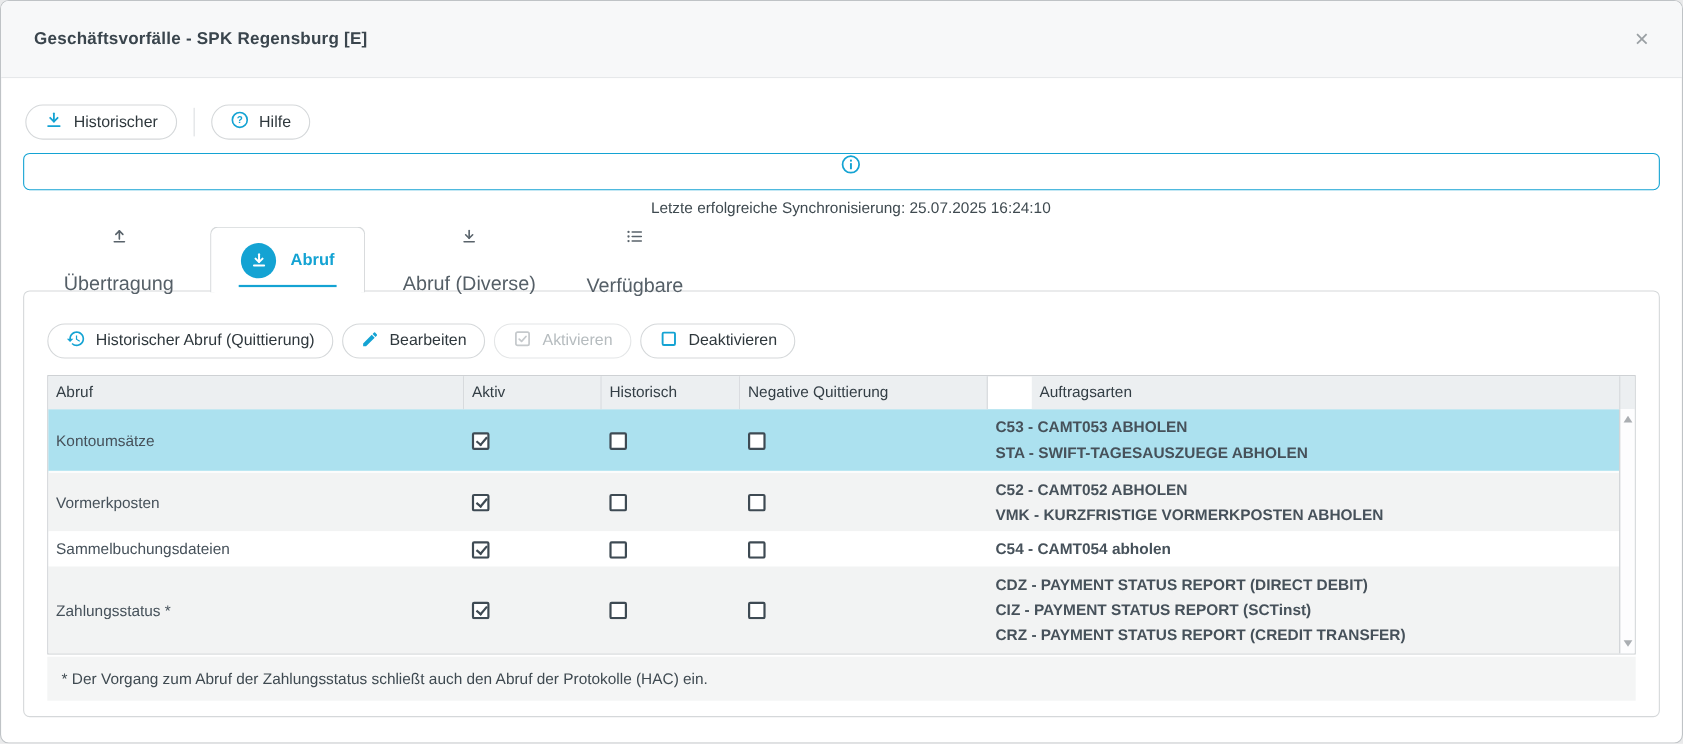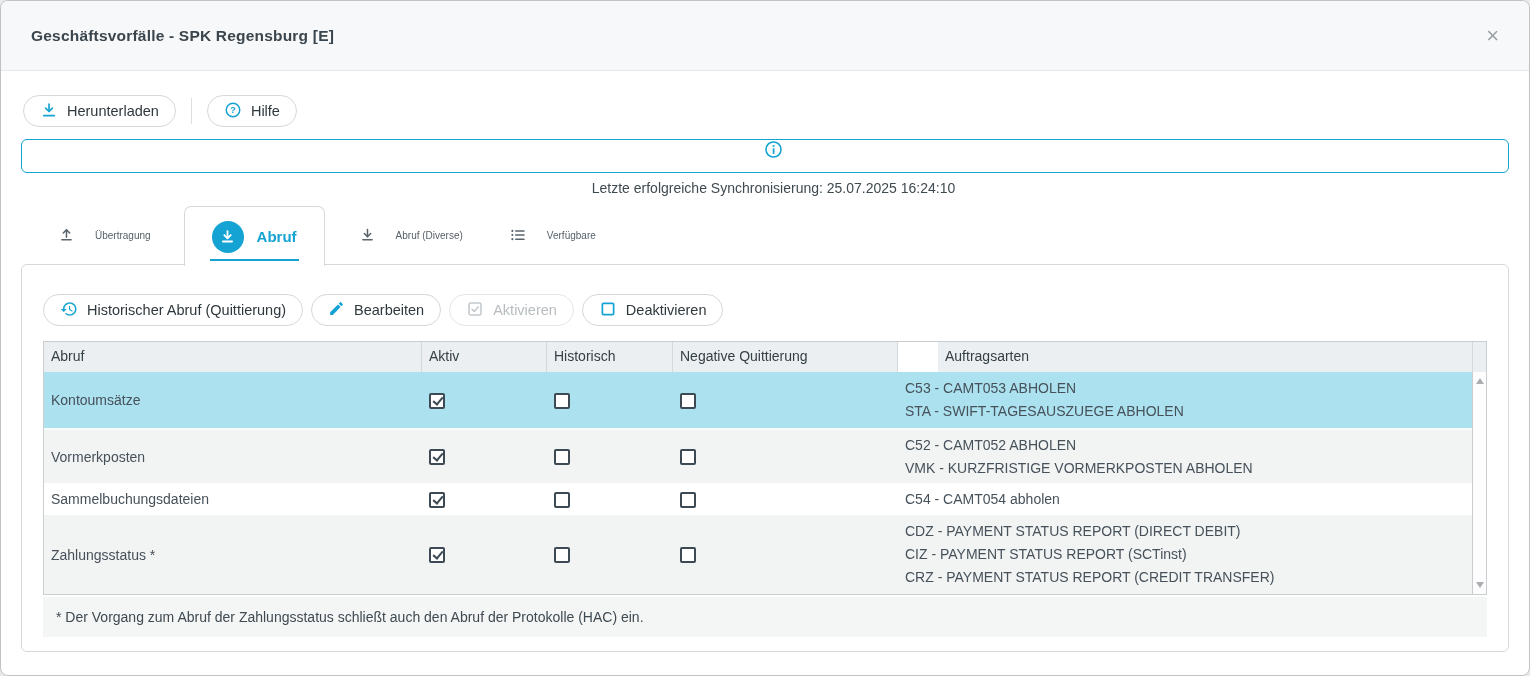--- a/index.html
+++ b/index.html
@@ -23,22 +23,22 @@
   .toolbar { display:flex; align-items:center; gap:8px; margin:24px 0 0 22px; }
   .tb-divider { width:1px; height:26px; background:#dcdfe1; margin:0 7px; }
 
   
   .banner { margin:12px 20px 0; height:34px; border:1px solid #14a3d3; border-radius:6px;
             display:flex; align-items:center; padding-left:17px; gap:17px;flex-direction:column; }
   .banner-text { font-size:14px; color:#3f4a50; }
 
   
   .tabs { display:flex; margin:33px 20px 0; height:59px; position:relative; z-index:2; align-items:stretch; }
-  .tab { display:flex; align-items:center; gap:20px; padding:0 20px 0 37px; font-size:10px;
-         color:#555f67; cursor:pointer; }
+  .tab { display:flex; align-items:center; gap:20px; padding:0 20px 0 37px; font-size:18px;
+         color:#555f67; cursor:pointer;flex-direction:column; }
   .tab.t3 { padding-left:34px; }
   .tab.t4 { padding-left:26px; }
   .tab-active { display:flex; align-items:center; gap:13px; padding:0 27px; margin-left:13px;
                 background:#fff; border:1px solid #d5d8da; border-bottom:none;
                 border-radius:7px 7px 0 0; margin-bottom:-1px; position:relative; cursor:pointer; }
   .tab-active::after { content:""; position:absolute; left:25px; right:25px; bottom:5px;
                        height:2px; background:#14a3d3; }
   .tab-circle { width:32px; height:32px; border-radius:50%; background:#14a3d3;
                 display:flex; align-items:center; justify-content:center; }
   .tab-active .tab-label { color:#14a3d3; font-weight:bold; font-size:15px; }
@@ -53,21 +53,21 @@
   .tmain { flex:1; min-width:0; }
   .tgrid { display:grid; grid-template-columns:378px 125px 126px 225px 1fr; }
   .th { background:#eceff1; height:30px; line-height:29px; padding-left:7px; font-size:14px;
         color:#333e45; border-right:1px solid #d5d8db; overflow:hidden; white-space:nowrap; }
   .th:last-child { border-right:none;margin-left:40px; }
   .trow { align-items:center; background:#fff; }
   .trow.alt { background:#f2f3f3; }
   .trow.selected { background:#ace1ef; border-bottom:2px solid #fbfcfc; }
   .trow.h58 { height:58px; } .trow.h53 { height:53px; } .trow.h32 { height:32px; } .trow.h79 { height:79px; }
   .td { padding-left:7px; font-size:14px; color:#46515a; overflow:hidden; }
-  .td.lines div { line-height:23px; white-space:nowrap; }
+  .td.lines div { line-height:23px; white-space:nowrap;font-weight:bold; }
   
   .cb { display:inline-block; width:16px; height:16px; border:2px solid #3e4a53; border-radius:2px;
         background:#fff; position:relative; vertical-align:middle; cursor:pointer; }
   .cb.checked::after { content:""; position:absolute; left:3.5px; top:0px; width:4px; height:8px;
         border:solid #3e4a53; border-width:0 2px 2px 0; transform:rotate(40deg); }
   
   .sbcol { width:14px; display:flex; flex-direction:column; }
   .sb-cap { height:30px; background:#eceff1; border-left:1px solid #d5d8db; }
   .sb-track { flex:1; border-left:1px solid #c9cdd0; background:#fdfdfe; display:flex;
               flex-direction:column; justify-content:space-between; align-items:center; padding:6px 0; }
@@ -92,21 +92,21 @@
     </button>
   </div>
 
   <div class="toolbar">
     <button class="btn">
       <span><svg width="18" height="18" viewBox="0 0 24 24" fill="none" stroke="#14a3d3" stroke-width="2.2" stroke-linecap="round" stroke-linejoin="round">
             <path d="M12 4v10"></path>
             <path d="M7.5 9.5L12 14l4.5-4.5"></path>
             <path d="M5 19.5h14"></path>
           </svg></span>
-      <span>Herunterladen</span>
+      <span>Historischer</span>
     </button>
     <span class="tb-divider"></span>
     <button class="btn">
       <span><svg width="18" height="18" viewBox="0 0 24 24">
             <circle cx="12" cy="12" r="9" fill="none" stroke="#14a3d3" stroke-width="2"></circle>
             <text x="12" y="16.2" text-anchor="middle" font-size="12" font-weight="bold" fill="#14a3d3" font-family="Liberation Sans, sans-serif">?</text>
           </svg></span>
       <span>Hilfe</span>
     </button>
   </div>

